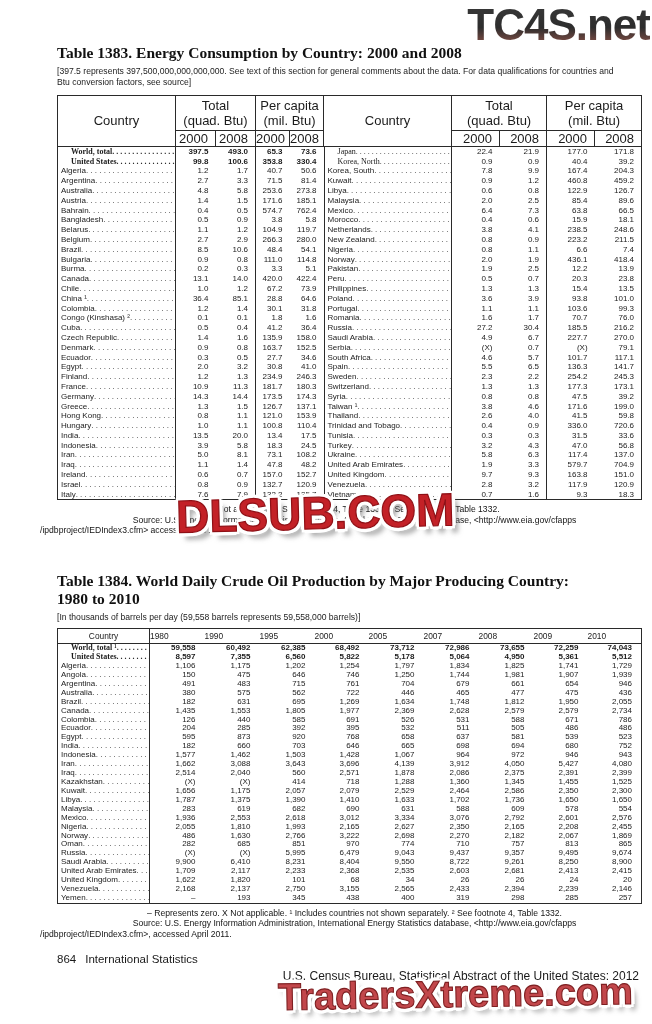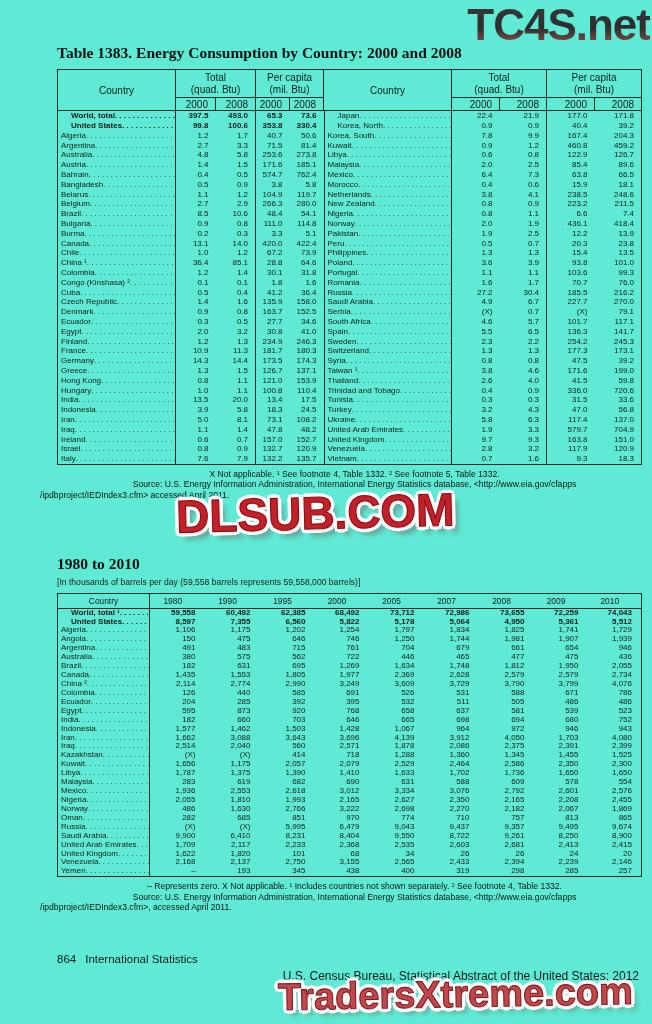--- a/index.html
+++ b/index.html
@@ -1,59 +1,59 @@
 <!DOCTYPE html>
 <html><head>
 <meta charset="utf-8">
 <style>
   * { margin:0; padding:0; box-sizing:border-box; }
   html,body { background:#888; }
   .page {
     position:relative; width:652px; height:1024px; margin:0 auto;
-    background:#5eead4; overflow:hidden;
+    background:#ffffff; overflow:hidden;
     font-family:"Liberation Sans", sans-serif; color:#1b1b1b;
   }
   .content { position:absolute; left:57px; top:0; width:584px; }
 
   .t-title {
     font-family:"Liberation Serif", serif; font-weight:700;
     font-size:15.5px; line-height:1.18; color:#111;
   }
   #t83-title { margin-top:44px; }
   #t84-title { margin-top:36px; }
   .t-note { font-size:8.6px; line-height:1.24; margin-top:4px; color:#222; width:560px; }
 
   table { border-collapse:collapse; width:584px; table-layout:fixed; }
   .t83 { margin-top:7px; border:1px solid #2a2a2a; font-size:8px; }
-  .t83 th { font-weight:400; font-size:10px; color:#1b1b1b; }
+  .t83 th { font-weight:400; font-size:13px; color:#1b1b1b; }
   .t83 .hc { text-align:center; vertical-align:middle; border-bottom:1.2px solid #2a2a2a; }
   .t83 .h2 { border-left:1.3px solid #2a2a2a; }
   .t83 .hg { border-left:1px solid #2a2a2a; border-bottom:1px solid #2a2a2a;
              text-align:center; padding:2px 0 1px; line-height:1.2; }
   .t83 .yrow th { height:13px; text-align:right; padding-right:7px;
                   border-left:1px solid #2a2a2a; border-bottom:1.2px solid #2a2a2a;
                   vertical-align:middle; }
   .t83 tbody td { height:9.8px; line-height:9.8px; vertical-align:middle; }
   .t83 .cval { text-align:right; padding-right:7px; }
   .t83 .gsep { border-left:1px solid #2a2a2a; }
   .t83 .cname { display:flex; overflow:hidden; padding-left:3px; }
   .t83 .cname.h2 { border-left:1.3px solid #2a2a2a; }
 
   .t84 { margin-top:5px; border:1px solid #2a2a2a; font-size:8px; }
   .t84 th { font-weight:400; font-size:8.4px; height:15px; vertical-align:middle;
             border-bottom:1.1px solid #2a2a2a; }
   .t84 th.ch { text-align:center; }
-  .t84 th.yh { text-align:center; padding-right:9px; }
+  .t84 th.yh { text-align:left; padding-right:9px; }
   .t84 tbody td { height:8.92px; line-height:8.92px; vertical-align:middle; }
   .t84 .cval { text-align:right; padding-right:9px; }
   .t84 .gsep { border-left:1px solid #2a2a2a; }
   .t84 .cname { display:flex; overflow:hidden; padding-left:3px; }
 
   .bold { font-weight:700; }
-  tr.boldrow .cname { padding-left:13px; }
+  tr.boldrow .cname { padding-left:13px;font-family:Liberation Serif, serif; }
   .nm { white-space:nowrap; }
   .ld { flex:1; white-space:nowrap; overflow:hidden; }
   .ld::after { content:" . . . . . . . . . . . . . . . . . . . . . . . . . . . . . . . . . ."; }
 
   .notes { margin-left:-17px; width:601px; font-size:8.6px; line-height:1.22;
            margin-top:4px; color:#141414; }
   .notes .ind { padding-left:28px;text-align:center; }
 
   .footer-left { position:absolute; left:57px; top:953px; font-size:11.5px; color:#1a1a1a; }
   .footer-left .sec { margin-left:9px; }
@@ -84,20 +84,21 @@
       5px 6px 5px rgba(110,110,110,.6);
   }
 </style>
 </head>
 <body>
 
 <div class="page">
   <div class="content">
 
     <h1 class="t-title" id="t83-title">Table 1383. Energy Consumption by Country: 2000 and 2008</h1>
+    <p class="t-note">[397.5 represents 397,500,000,000,000,000. See text of this section for general comments about the data. For data qualifications for countries and Btu conversion factors, see source]</p>
 
     <table class="t83">
       <colgroup>
         <col style="width:118px">
           <col style="width:40px">
           <col style="width:40px">
           <col style="width:34px">
           <col style="width:34px">
         <col style="width:128px">
           <col style="width:48px">
@@ -776,21 +777,21 @@
           </tr>
         </tbody>
     </table>
 
     <div class="notes">
       <div class="ind">X Not applicable. ¹ See footnote 4, Table 1332. ² See footnote 5, Table 1332.</div>
       <div class="ind">Source: U.S. Energy Information Administration, International Energy Statistics database, &lt;http://www.eia.gov/cfapps</div>
       <div>/ipdbproject/IEDIndex3.cfm&gt; accessed April 2011.</div>
     </div>
 
-    <h1 class="t-title" id="t84-title"><br><span>1980 to 2010</span></h1>
+    <h1 class="t-title" id="t84-title"><span>Table 1384. World Daily Crude Oil Production by Major Producing Country:</span><br><span>1980 to 2010</span></h1>
     <p class="t-note">[In thousands of barrels per day (59,558 barrels represents 59,558,000 barrels)]</p>
 
     <table class="t84">
       <colgroup>
         <col style="width:92px">
           <col style="width:55px">
           <col style="width:55px">
           <col style="width:55px">
           <col style="width:54px">
         <col style="width:55px">
@@ -929,35 +930,20 @@
             <td class="cval">1,805</td>
             <td class="cval">1,977</td>
             <td class="cval">2,369</td>
             <td class="cval">2,628</td>
             <td class="cval">2,579</td>
             <td class="cval">2,579</td>
             <td class="cval">2,734</td>
           </tr>
           <tr>
             <td class="cname">
-              <span class="nm">China ²</span>
-              <span class="ld"></span>
-            </td>
-            <td class="cval gsep">2,114</td>
-            <td class="cval">2,774</td>
-            <td class="cval">2,990</td>
-            <td class="cval">3,249</td>
-            <td class="cval">3,609</td>
-            <td class="cval">3,729</td>
-            <td class="cval">3,790</td>
-            <td class="cval">3,799</td>
-            <td class="cval">4,076</td>
-          </tr>
-          <tr>
-            <td class="cname">
               <span class="nm">Colombia</span>
               <span class="ld"></span>
             </td>
             <td class="cval gsep">126</td>
             <td class="cval">440</td>
             <td class="cval">585</td>
             <td class="cval">691</td>
             <td class="cval">526</td>
             <td class="cval">531</td>
             <td class="cval">588</td>
@@ -1029,21 +1015,21 @@
               <span class="nm">Iran</span>
               <span class="ld"></span>
             </td>
             <td class="cval gsep">1,662</td>
             <td class="cval">3,088</td>
             <td class="cval">3,643</td>
             <td class="cval">3,696</td>
             <td class="cval">4,139</td>
             <td class="cval">3,912</td>
             <td class="cval">4,050</td>
-            <td class="cval">1,703</td>
+            <td class="cval">5,427</td>
             <td class="cval">4,080</td>
           </tr>
           <tr>
             <td class="cname">
               <span class="nm">Iraq</span>
               <span class="ld"></span>
             </td>
             <td class="cval gsep">2,514</td>
             <td class="cval">2,040</td>
             <td class="cval">560</td>

